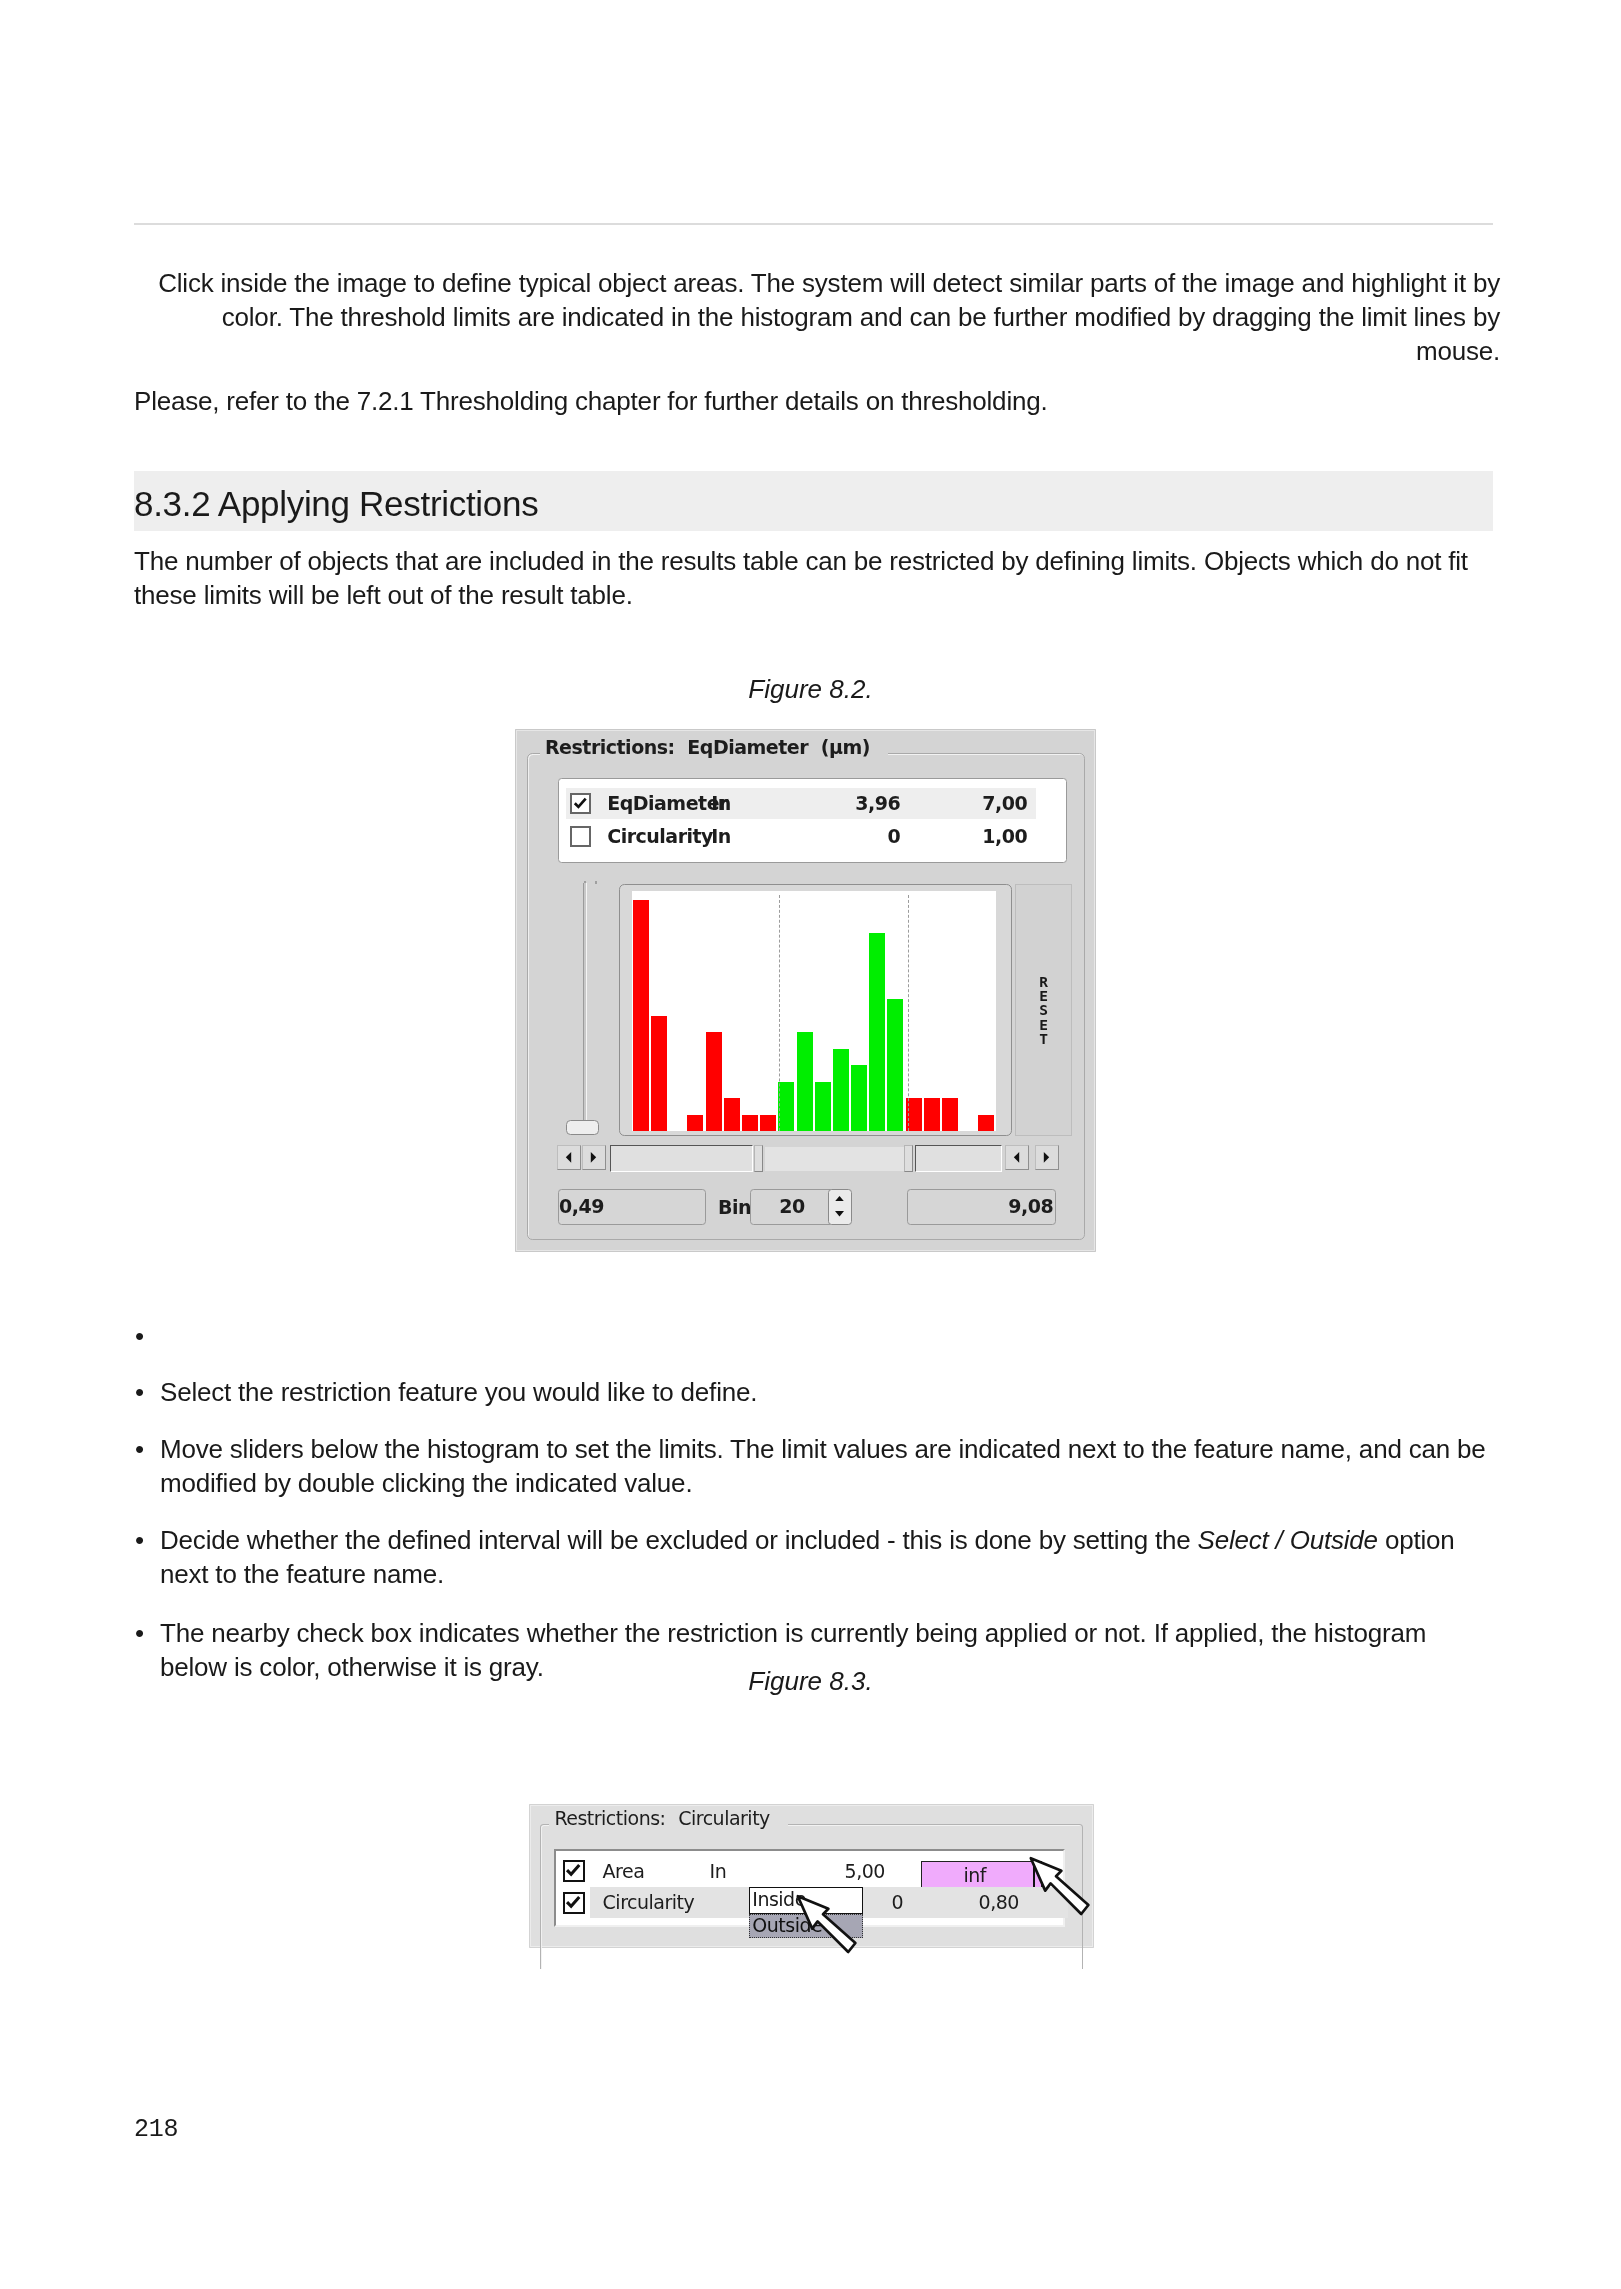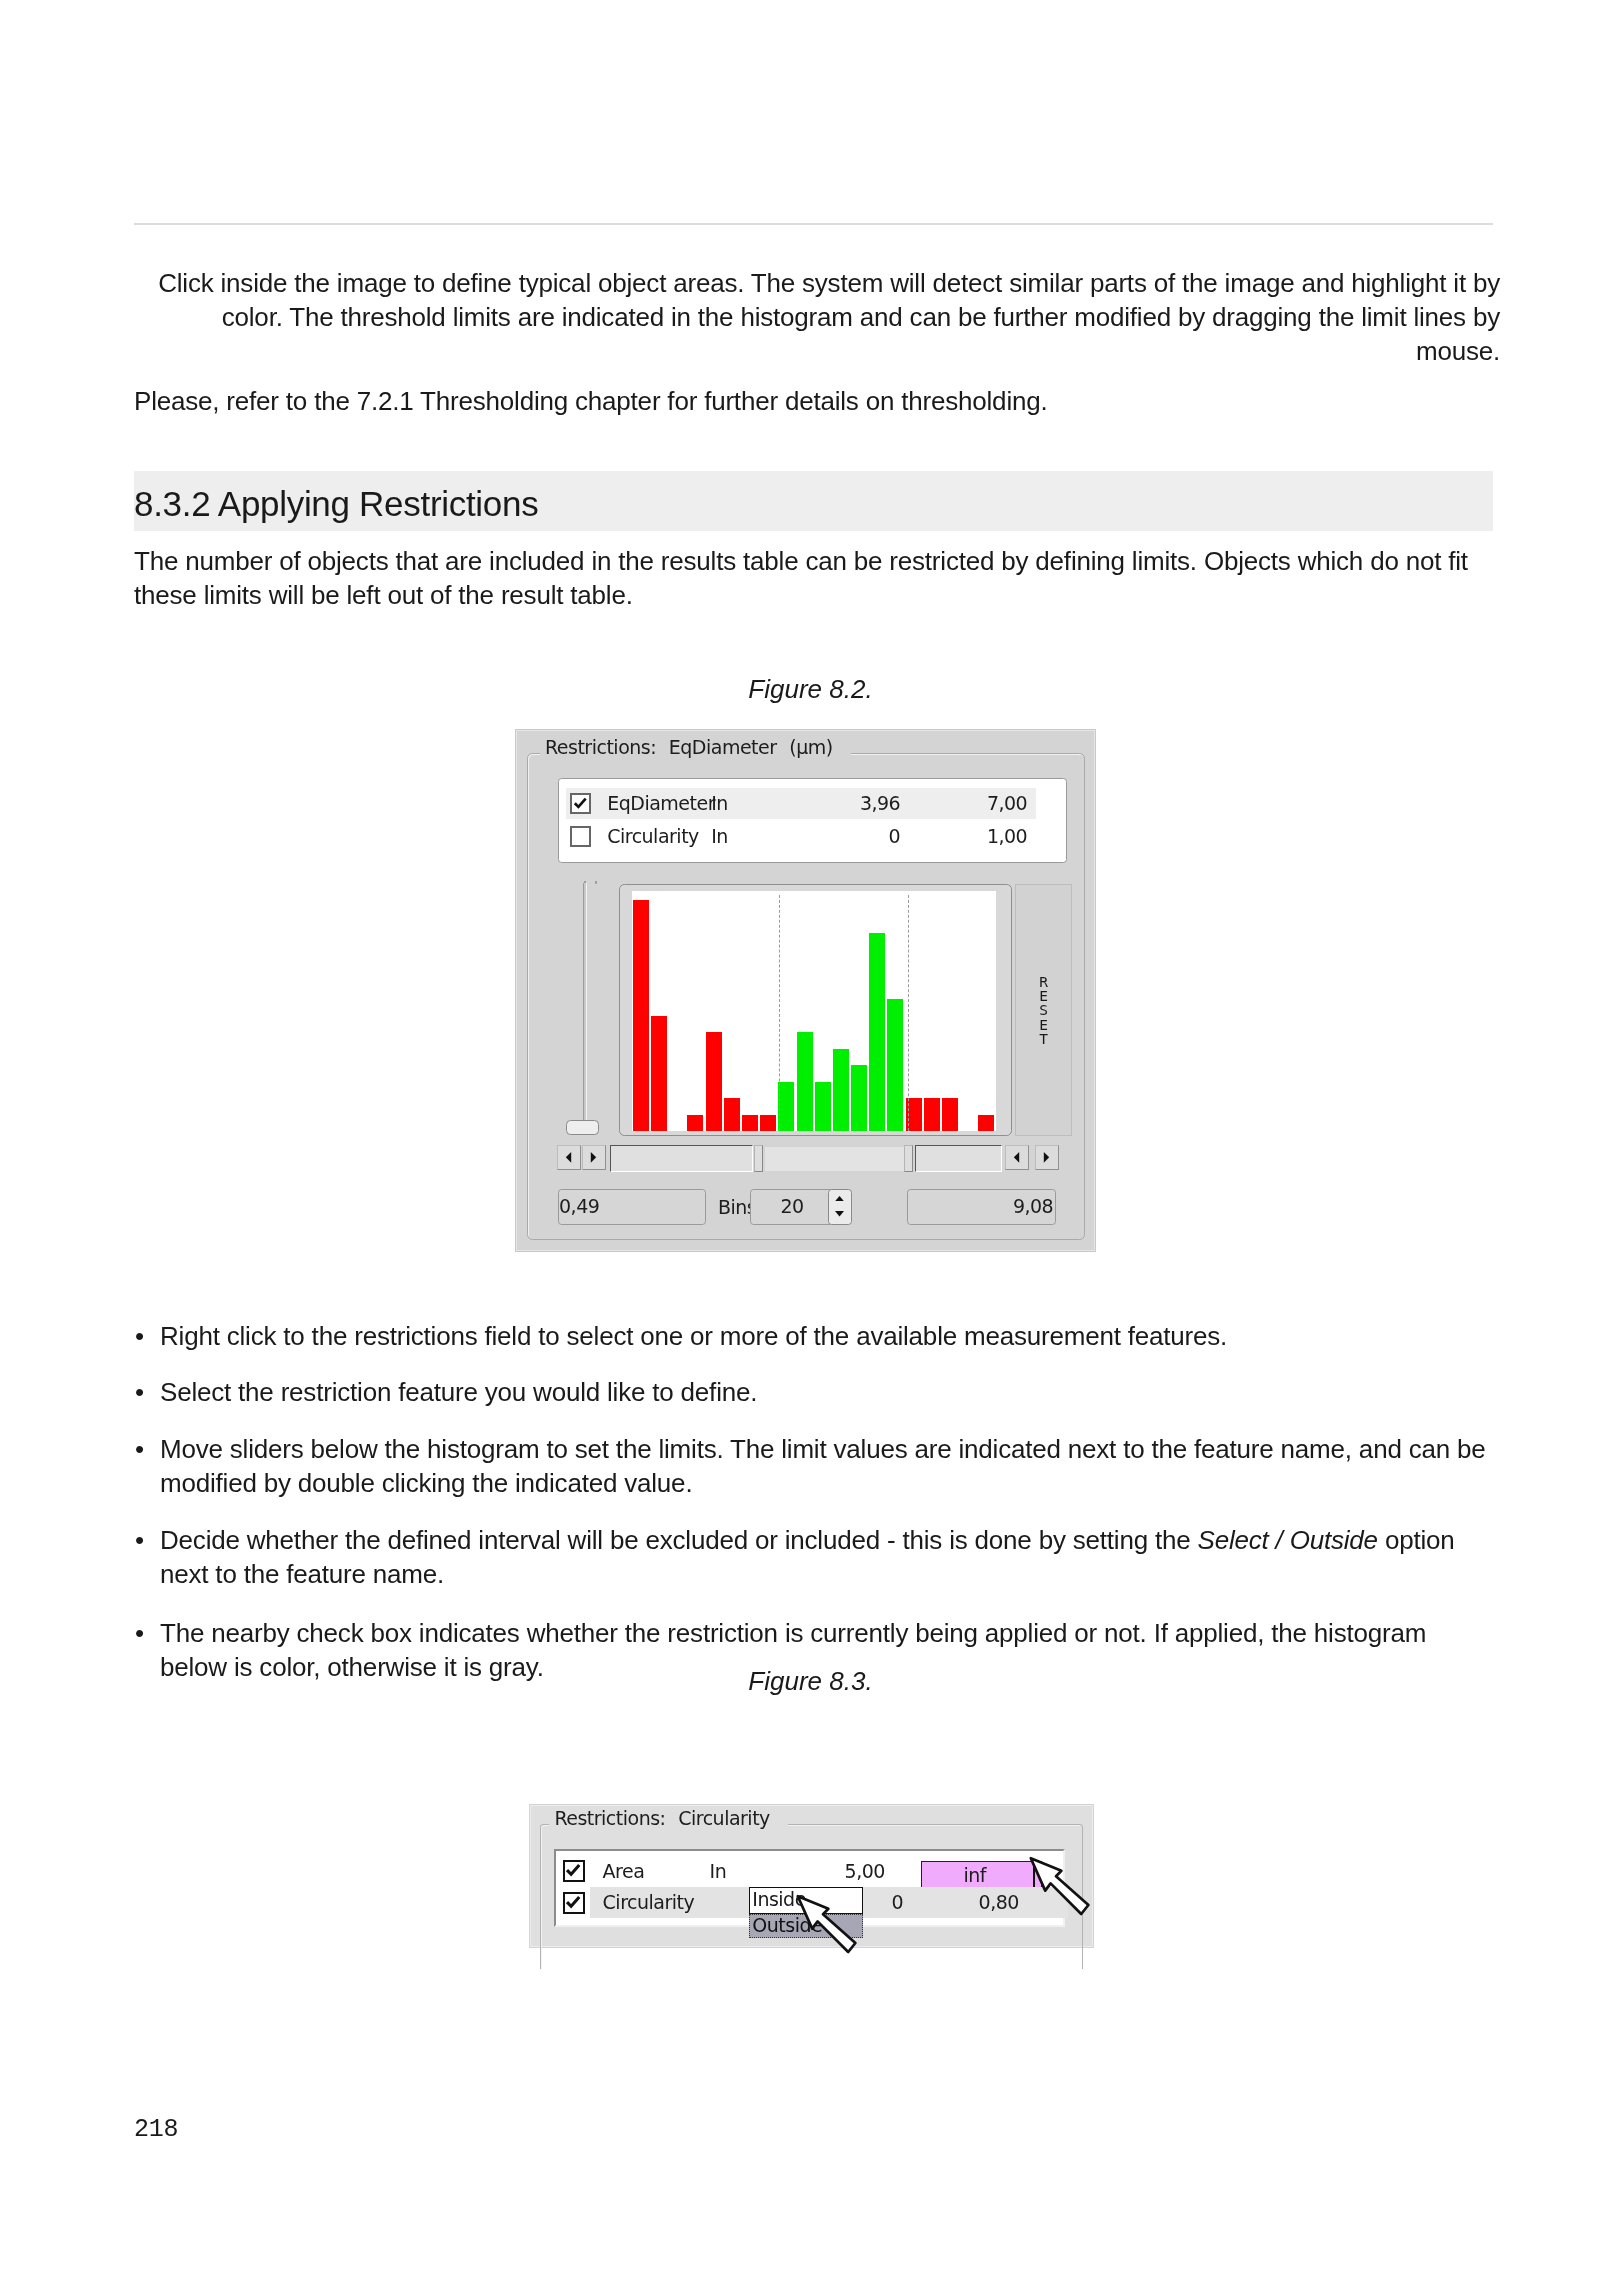--- a/index.html
+++ b/index.html
@@ -14,21 +14,21 @@
 
   .section-band { position: absolute; left: 134px; top: 471px; width: 1359px; height: 60px; background: #eeeeee; }
   .section-title { position: absolute; left: 134px; top: 480px; font-size: 35px; line-height: 47px; color: #1a1a1a; font-weight: normal; letter-spacing: -0.3px; }
   .p3 { top: 544px; }
 
   .caption { position: absolute; left: 0; width: 1621px; text-align: center; font-style: italic; font-size: 26px; line-height: 34px; color: #1a1a1a; }
   .cap1 { top: 672px; }
   .cap2 { top: 1664px; }
 
   
-  .fig82 { position: absolute; left: 516px; top: 730px; width: 579px; height: 521px; background: #d4d4d4; border: 1.8px solid #e6e6e6; box-shadow: 0 0 0 0.9px #c4c4c4; font-family: "DejaVu Sans", sans-serif; }
+  .fig82 { position: absolute; left: 516px; top: 730px; width: 579px; height: 521px; background: #d4d4d4; border: 1.8px solid #e6e6e6; box-shadow: 0 0 0 0.9px #c4c4c4; font-family: "DejaVu Sans", sans-serif; font-weight: bold; }
   .group { position: absolute; border: 1.8px solid #a9a9a9; border-radius: 5.4px; box-shadow: inset 0.9px 0.9px 0 #f2f2f2; }
   .g82 { left: 10px; top: 22px; width: 558px; height: 487px; }
   .legend { position: absolute; background: #d4d4d4; padding: 0 5.4px; font-size: 19px; line-height: 23.5px; color: #1d1d1d; white-space: nowrap; letter-spacing: -0.5px; }
   .leg82 { left: 22.6px; top: 4.5px; }
   .leg82 span { margin-right: 12.7px; }
 
   .listbox { position: absolute; background: #ffffff; border: 1.8px solid #9a9a9a; border-radius: 3.6px; }
   .lb82 { left: 41px; top: 47px; width: 509px; height: 85px; }
   .lrow { position: absolute; left: 7.2px; height: 31px; font-size: 19px; line-height: 31px; color: #1d1d1d; letter-spacing: -0.5px; white-space: nowrap; }
   .lrow.sel { background: #eeeeee; }
@@ -201,21 +201,20 @@
           <path d="M0 0 L5 6 L10 0 Z" fill="#111"></path>
         </svg>
     </div>
   </div>
   <div class="field f-max">9,08</div>
 </div>
 
 <ul id="bullets" style="list-style:none;">
   <li class="para" style="top:1319px; left:160px; width:1339px;">
     <span style="position:absolute; left:-25px;">•</span>
-    <span>Right click to the restrictions field to select one or more of the available measurement features.</span>
   </li>
   <li class="para" style="top:1375px; left:160px; width:1339px;">
     <span style="position:absolute; left:-25px;">•</span>
     <span>Select the restriction feature you would like to define.</span>
   </li>
   <li class="para" style="top:1432px; left:160px; width:1339px;">
     <span style="position:absolute; left:-25px;">•</span>
     <span>Move sliders below the histogram to set the limits. The limit values are indicated next to the feature name, and can be modified by double clicking the indicated value.</span>
   </li>
   <li class="para" style="top:1523px; left:160px; width:1339px;">

